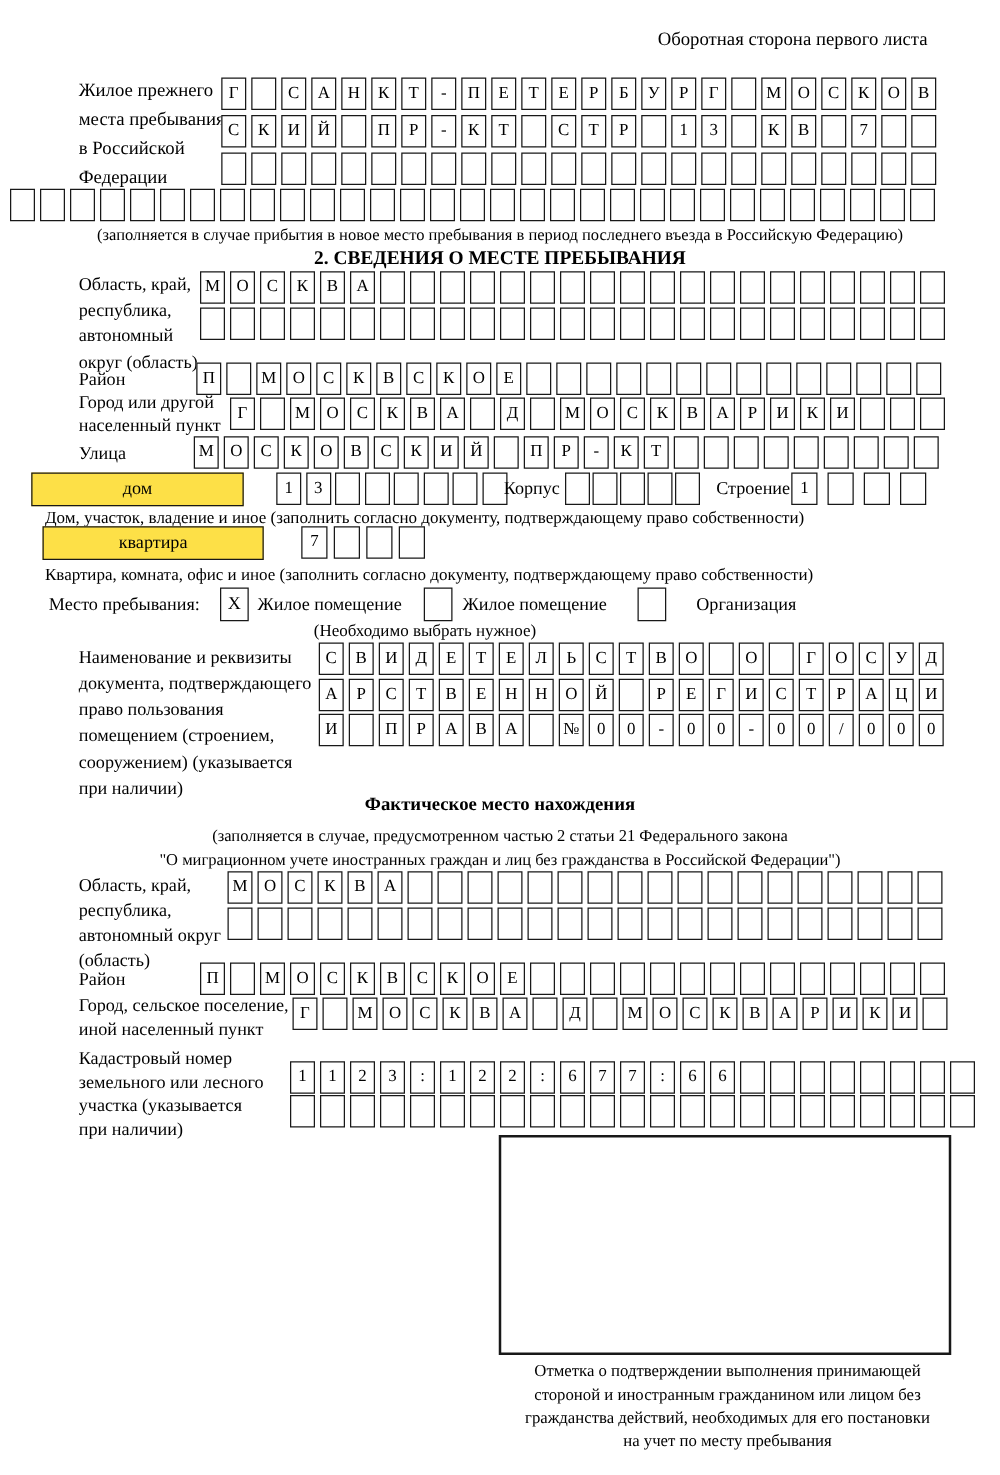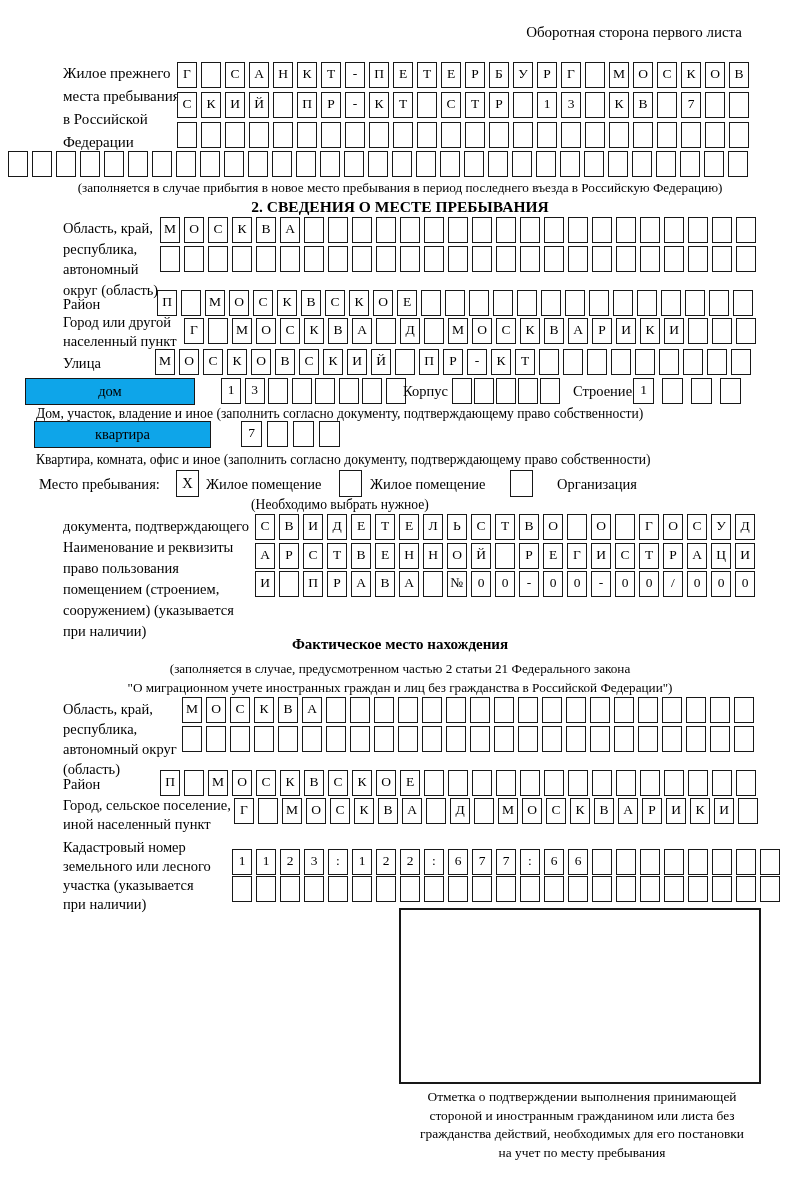--- a/index.html
+++ b/index.html
@@ -18,21 +18,21 @@
     border:1.6px solid #181818;margin-right:4px;background:#fff;
     text-align:center;font-size:13.5px;line-height:22px;vertical-align:top;
     font-family:"Liberation Serif","DejaVu Serif",serif;
   }
   .house-cells .cell{width:20px;margin-right:3.5px;}
   .korpus-cells .cell{width:20px;margin-right:2px;}
   .stroenie-cells .cell{width:21px;margin-right:8px;}
   .apt-cells .cell{width:21px;margin-right:5px;}
   .labelbox{
     box-sizing:border-box;border:1.6px solid #181818;height:27px;
-    text-align:center;font-size:14.5px;line-height:24px;background:#0ea5e9;
+    text-align:center;font-size:14.5px;line-height:24px;background:#fde047;
   }
   .chk{
     display:inline-block;box-sizing:border-box;width:23px;height:27px;
     border:1.6px solid #181818;text-align:center;font-size:14.5px;line-height:24px;background:#fff;
   }
   .stamp-box{box-sizing:border-box;border:2px solid #181818;background:#fff;}
   .lines div{white-space:nowrap;}
 </style>
 </head>
 <body>
@@ -91,22 +91,22 @@
   <div class="abs label" style="left:39px;top:474px;">Место пребывания:</div>
   <span class="abs chk" style="left:176px;top:470px;">X</span>
   <div class="abs label" style="left:206px;top:474px;">Жилое помещение</div>
   <span class="abs chk" style="left:339px;top:470px;"></span>
   <div class="abs label" style="left:370px;top:474px;">Жилое помещение</div>
   <span class="abs chk" style="left:510px;top:470px;"></span>
   <div class="abs label" style="left:557px;top:474px;">Организация</div>
   <div class="abs note" style="left:180px;top:497px;width:320px;text-align:center;font-size:13.6px;">(Необходимо выбрать нужное)</div>
 
   <div class="abs label lines" style="left:63px;top:516px;line-height:21px;">
+      <div>Наименование и реквизиты</div>
       <div>документа, подтверждающего</div>
-      <div>Наименование и реквизиты</div>
       <div>право пользования</div>
       <div>помещением (строением,</div>
       <div>сооружением) (указывается</div>
       <div>при наличии)</div>
     </div>
   <div class="abs boxrow" style="left:255px;top:514px;"><span class="cell">С</span><span class="cell">В</span><span class="cell">И</span><span class="cell">Д</span><span class="cell">Е</span><span class="cell">Т</span><span class="cell">Е</span><span class="cell">Л</span><span class="cell">Ь</span><span class="cell">С</span><span class="cell">Т</span><span class="cell">В</span><span class="cell">О</span><span class="cell">&nbsp;</span><span class="cell">О</span><span class="cell">&nbsp;</span><span class="cell">Г</span><span class="cell">О</span><span class="cell">С</span><span class="cell">У</span><span class="cell">Д</span></div>
   <div class="abs boxrow" style="left:255px;top:543px;"><span class="cell">А</span><span class="cell">Р</span><span class="cell">С</span><span class="cell">Т</span><span class="cell">В</span><span class="cell">Е</span><span class="cell">Н</span><span class="cell">Н</span><span class="cell">О</span><span class="cell">Й</span><span class="cell">&nbsp;</span><span class="cell">Р</span><span class="cell">Е</span><span class="cell">Г</span><span class="cell">И</span><span class="cell">С</span><span class="cell">Т</span><span class="cell">Р</span><span class="cell">А</span><span class="cell">Ц</span><span class="cell">И</span></div>
   <div class="abs boxrow" style="left:255px;top:571px;"><span class="cell">И</span><span class="cell">&nbsp;</span><span class="cell">П</span><span class="cell">Р</span><span class="cell">А</span><span class="cell">В</span><span class="cell">А</span><span class="cell">&nbsp;</span><span class="cell">№</span><span class="cell">0</span><span class="cell">0</span><span class="cell">-</span><span class="cell">0</span><span class="cell">0</span><span class="cell">-</span><span class="cell">0</span><span class="cell">0</span><span class="cell">/</span><span class="cell">0</span><span class="cell">0</span><span class="cell">0</span></div>
 
   <div class="abs title center" style="top:636px;font-size:15px;">Фактическое место нахождения</div>
@@ -138,18 +138,18 @@
       <div>земельного или лесного</div>
       <div>участка (указывается</div>
       <div>при наличии)</div>
     </div>
   <div class="abs boxrow" style="left:232px;top:849px;"><span class="cell">1</span><span class="cell">1</span><span class="cell">2</span><span class="cell">3</span><span class="cell">:</span><span class="cell">1</span><span class="cell">2</span><span class="cell">2</span><span class="cell">:</span><span class="cell">6</span><span class="cell">7</span><span class="cell">7</span><span class="cell">:</span><span class="cell">6</span><span class="cell">6</span><span class="cell">&nbsp;</span><span class="cell">&nbsp;</span><span class="cell">&nbsp;</span><span class="cell">&nbsp;</span><span class="cell">&nbsp;</span><span class="cell">&nbsp;</span><span class="cell">&nbsp;</span><span class="cell">&nbsp;</span></div>
   <div class="abs boxrow" style="left:232px;top:876px;"><span class="cell">&nbsp;</span><span class="cell">&nbsp;</span><span class="cell">&nbsp;</span><span class="cell">&nbsp;</span><span class="cell">&nbsp;</span><span class="cell">&nbsp;</span><span class="cell">&nbsp;</span><span class="cell">&nbsp;</span><span class="cell">&nbsp;</span><span class="cell">&nbsp;</span><span class="cell">&nbsp;</span><span class="cell">&nbsp;</span><span class="cell">&nbsp;</span><span class="cell">&nbsp;</span><span class="cell">&nbsp;</span><span class="cell">&nbsp;</span><span class="cell">&nbsp;</span><span class="cell">&nbsp;</span><span class="cell">&nbsp;</span><span class="cell">&nbsp;</span><span class="cell">&nbsp;</span><span class="cell">&nbsp;</span><span class="cell">&nbsp;</span></div>
 
   <div class="abs stamp-box" style="left:399px;top:908px;width:362px;height:176px;"></div>
   <div class="abs note lines" style="left:392px;top:1088px;width:380px;text-align:center;line-height:18.5px;font-size:13.4px;">
       <div>Отметка о подтверждении выполнения принимающей</div>
-      <div>стороной и иностранным гражданином или листа без</div>
+      <div>стороной и иностранным гражданином или лицом без</div>
       <div>гражданства действий, необходимых для его постановки</div>
       <div>на учет по месту пребывания</div>
     </div>
 
 </div>
 
 </body></html>

